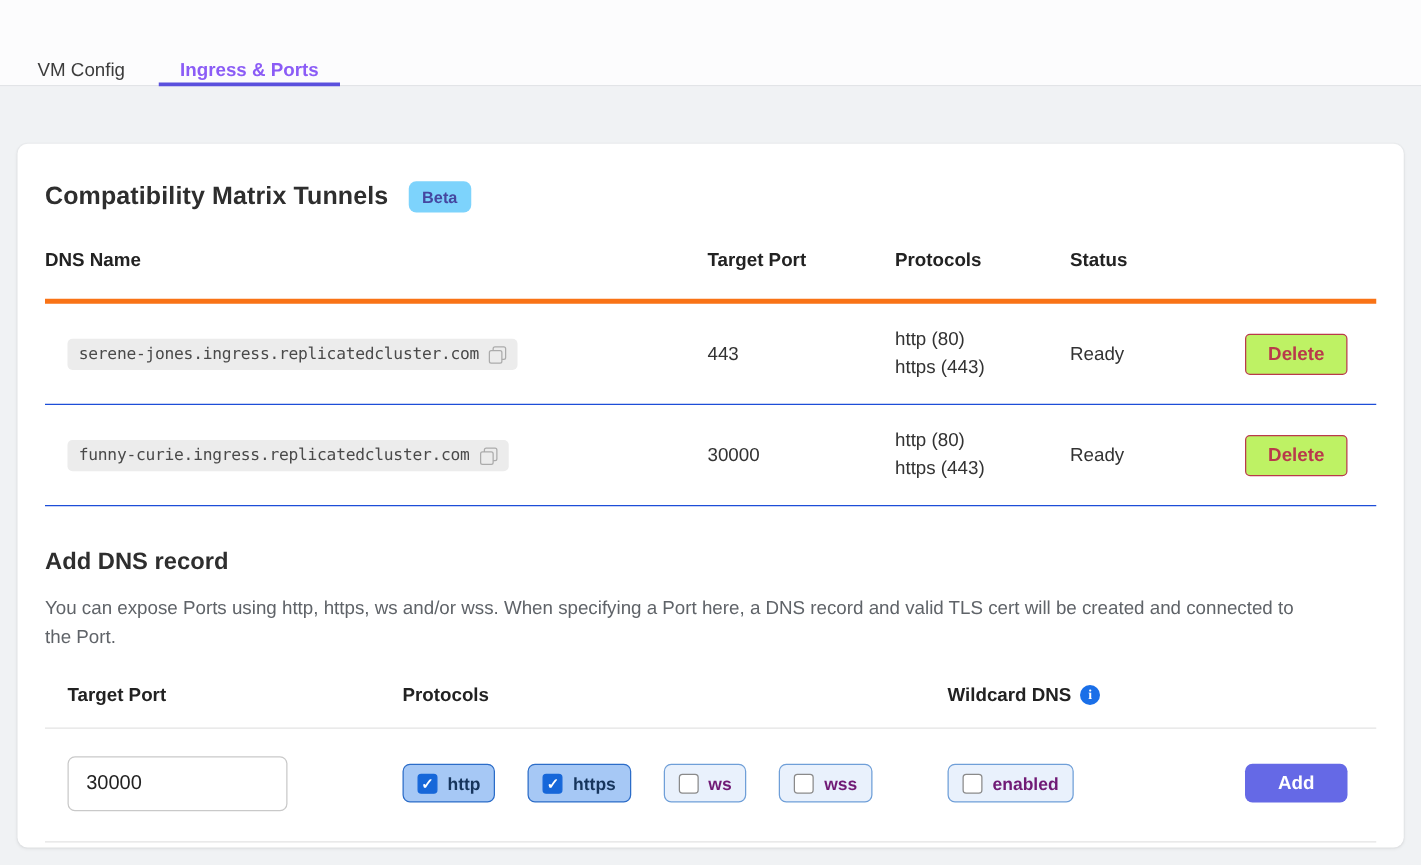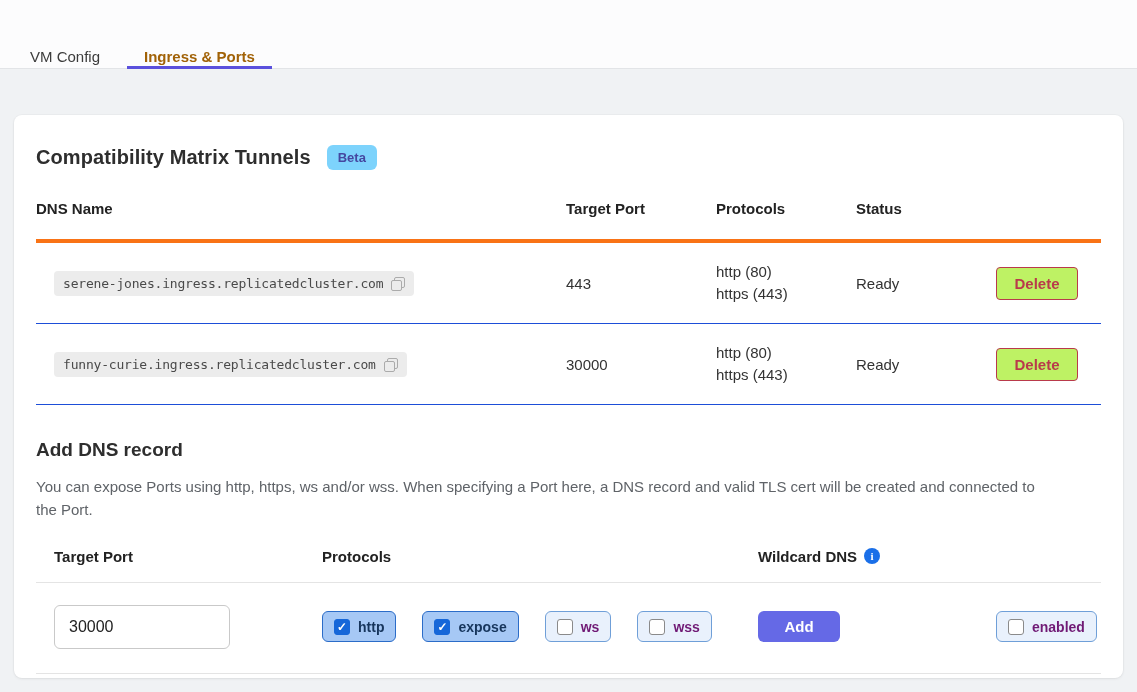--- a/index.html
+++ b/index.html
@@ -24,21 +24,21 @@
   .tab {
     padding: 0 17px 1px;
     font-size: 15px;
     color: #3c3c3c;
     cursor: pointer;
     border-bottom: 3px solid transparent;
     margin-bottom: -1px;
     white-space: nowrap;
   }
   .tab.active {
-    color: #a16207;
+    color: #8b5cf6;
     font-weight: 700;
     border-bottom-color: #5a50dd;
   }
 
   
   .card {
     background: #fff;
     border-radius: 8px;
     margin: 46px 14px 0;
     padding: 24px 22px 40px;
@@ -311,35 +311,35 @@
     <div class="port-input-wrap">
       <input class="port-input" type="text" value="30000" style="">
     </div>
     <div class="pill-group">
       <label class="pill checked">
         <span class="cb"></span>
         <span>http</span>
       </label>
       <label class="pill checked">
         <span class="cb"></span>
-        <span>expose</span>
+        <span>https</span>
       </label>
       <label class="pill">
         <span class="cb"></span>
         <span>ws</span>
       </label>
       <label class="pill">
         <span class="cb"></span>
         <span>wss</span>
+      </label>
+    </div>
+    <div>
+      <label class="pill">
+        <span class="cb"></span>
+        <span>enabled</span>
       </label>
     </div>
     <div>
       <button class="add-btn">Add</button>
     </div>
-    <div>
-      <label class="pill">
-        <span class="cb"></span>
-        <span>enabled</span>
-      </label>
-    </div>
   </div>
 
 </div>
 
 </body></html>

